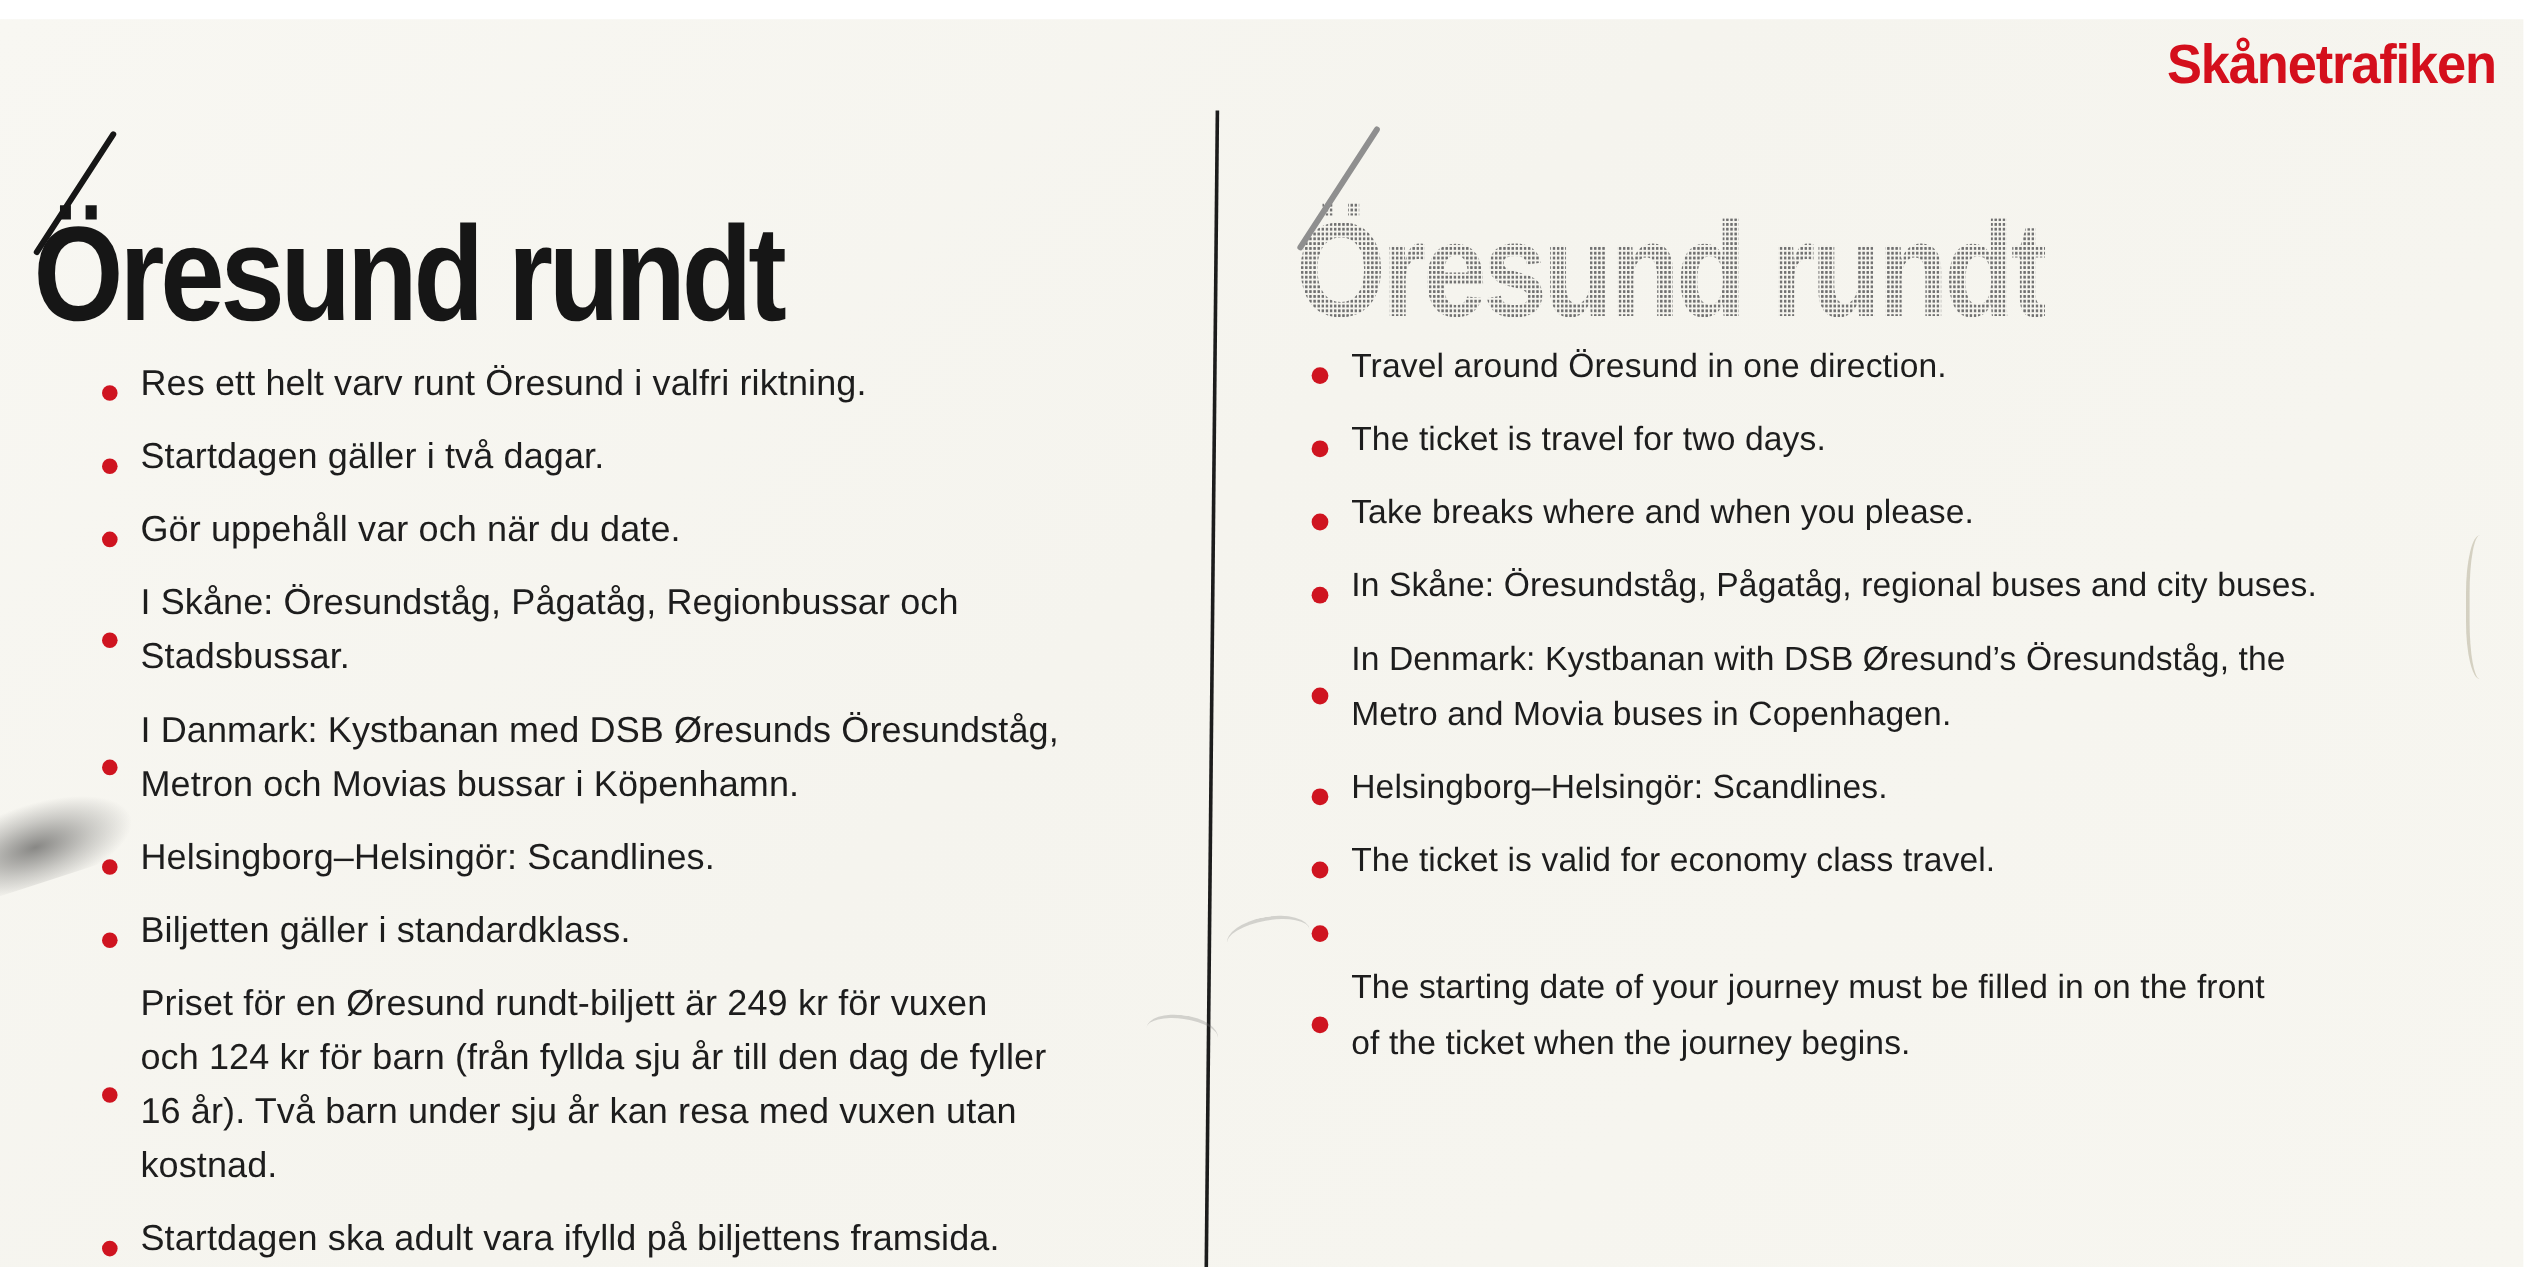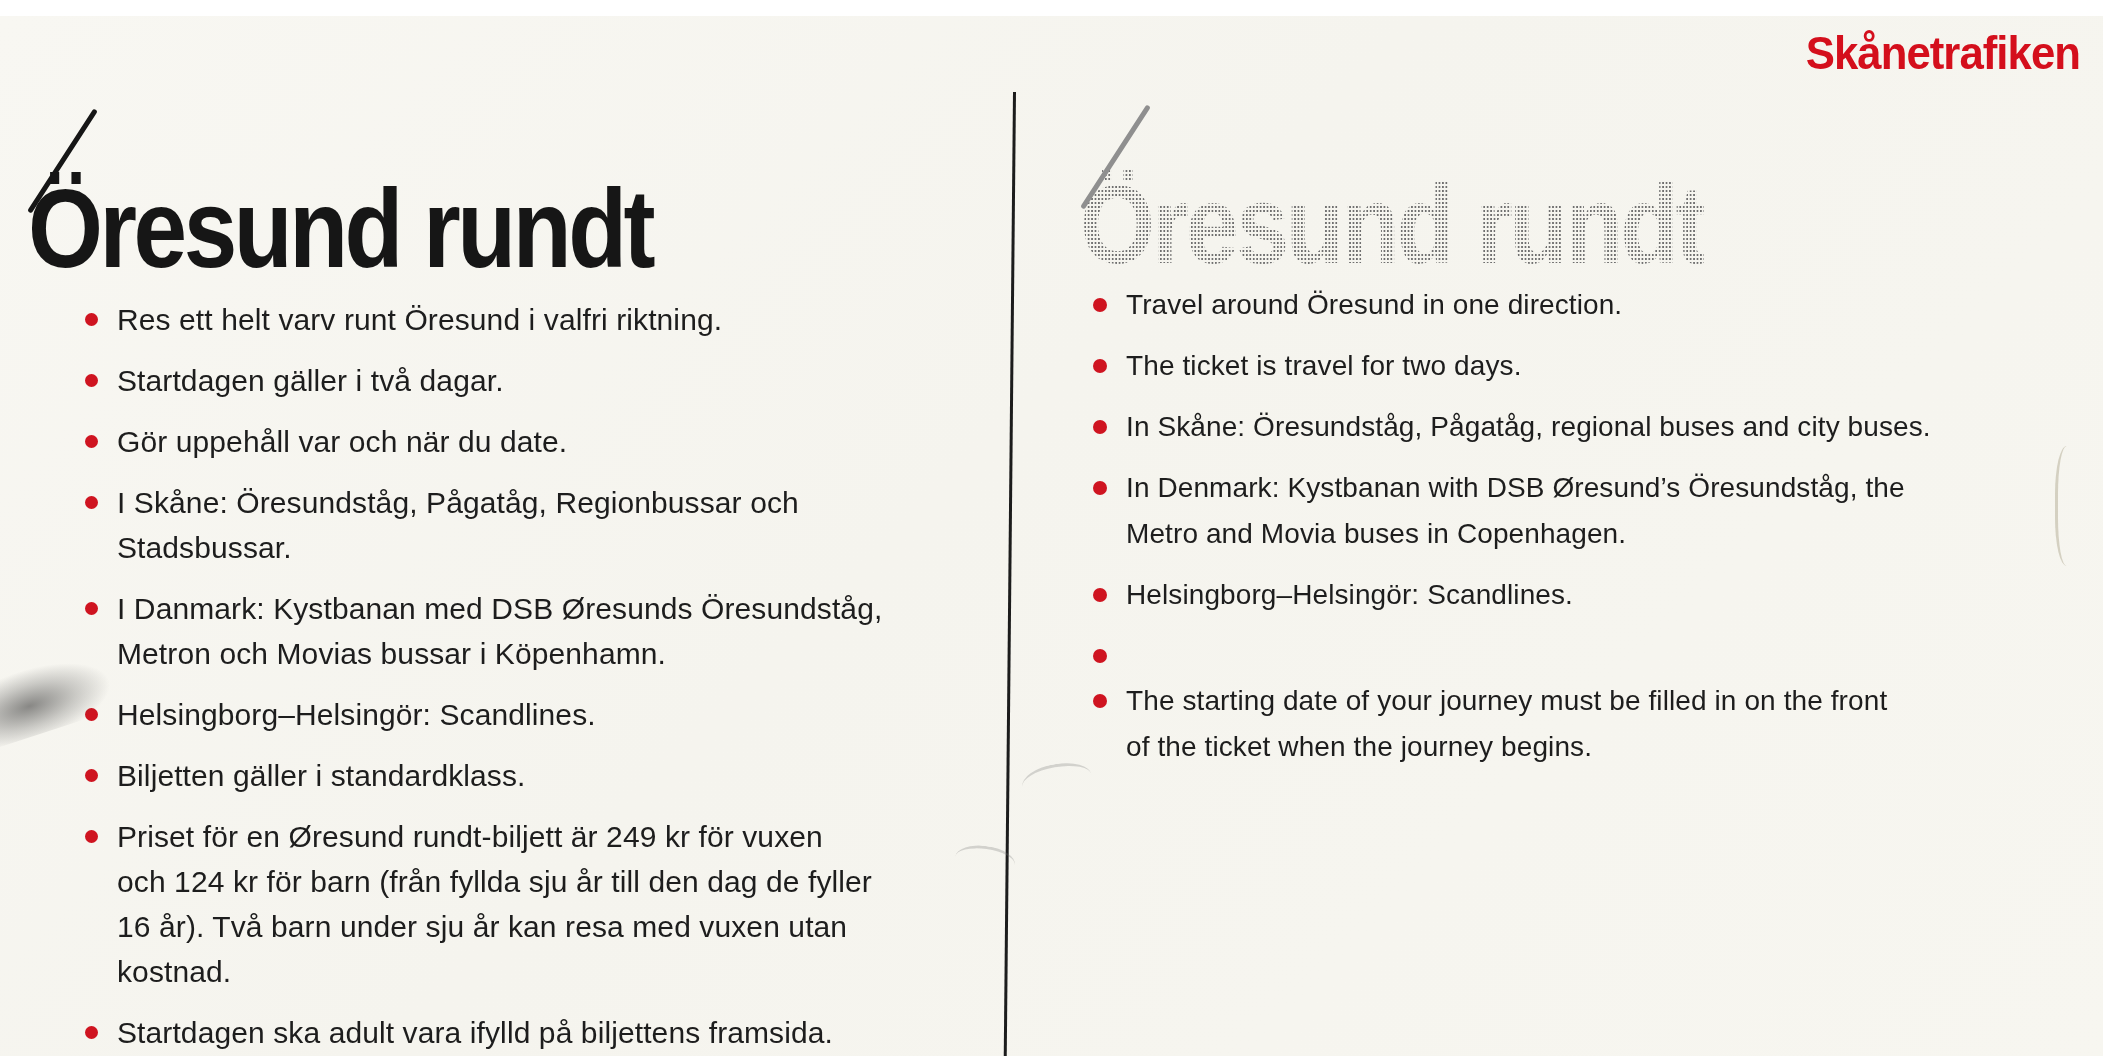--- a/index.html
+++ b/index.html
@@ -41,21 +41,21 @@
   }
   
   .o-slash {
     position:absolute; width:5px; height:122px; border-radius:3px;
   }
   .o-slash-left  { left:60px;   top:84px; background:#161616; transform:rotate(33deg); }
   .o-slash-right { left:1113px; top:80px; background:#8f8f8f; transform:rotate(33deg); }
 
   
   .bullets { position:absolute; list-style:none; margin:0; padding:0; }
-  .bullets li { display:flex; align-items:flex-start; }
+  .bullets li { display:flex; align-items:center; }
   .bullets .dot {
     flex:0 0 auto; width:13px; height:13px; border-radius:50%;
     background:#cf1420; margin:16px 19px 0 0;
   }
   .bullets .txt {
     font-size:30px; line-height:45px; color:#1d1d1d;
     white-space:pre; letter-spacing:0.1px;
   }
   .list-left  { left:85px;  top:281px; }
   .list-left li  { margin-bottom:16px; }
@@ -162,37 +162,45 @@
       <li>
         <span class="dot"></span>
         <span class="txt">Travel around Öresund in one direction.</span>
       </li>
 
       <li>
         <span class="dot"></span>
         <span class="txt">The ticket is travel for two days.</span>
       </li>
 
+      <li>
+        <span class="dot"></span>
+        <span class="txt">Take breaks where and when you please.</span>
+      </li>
 
       <li>
         <span class="dot"></span>
         <span class="txt">In Skåne: Öresundståg, Pågatåg, regional buses and city buses.</span>
       </li>
 
       <li>
         <span class="dot"></span>
         <span class="txt">In Denmark: Kystbanan with DSB Øresund’s Öresundståg, the
 Metro and Movia buses in Copenhagen.</span>
       </li>
 
       <li>
         <span class="dot"></span>
         <span class="txt">Helsingborg–Helsingör: Scandlines.</span>
       </li>
 
+      <li>
+        <span class="dot"></span>
+        <span class="txt">The ticket is valid for economy class travel.</span>
+      </li>
 
       <li>
         <span class="dot"></span>
       </li>
 
       <li>
         <span class="dot"></span>
         <span class="txt">The starting date of your journey must be filled in on the front
 of the ticket when the journey begins.</span>
       </li>

